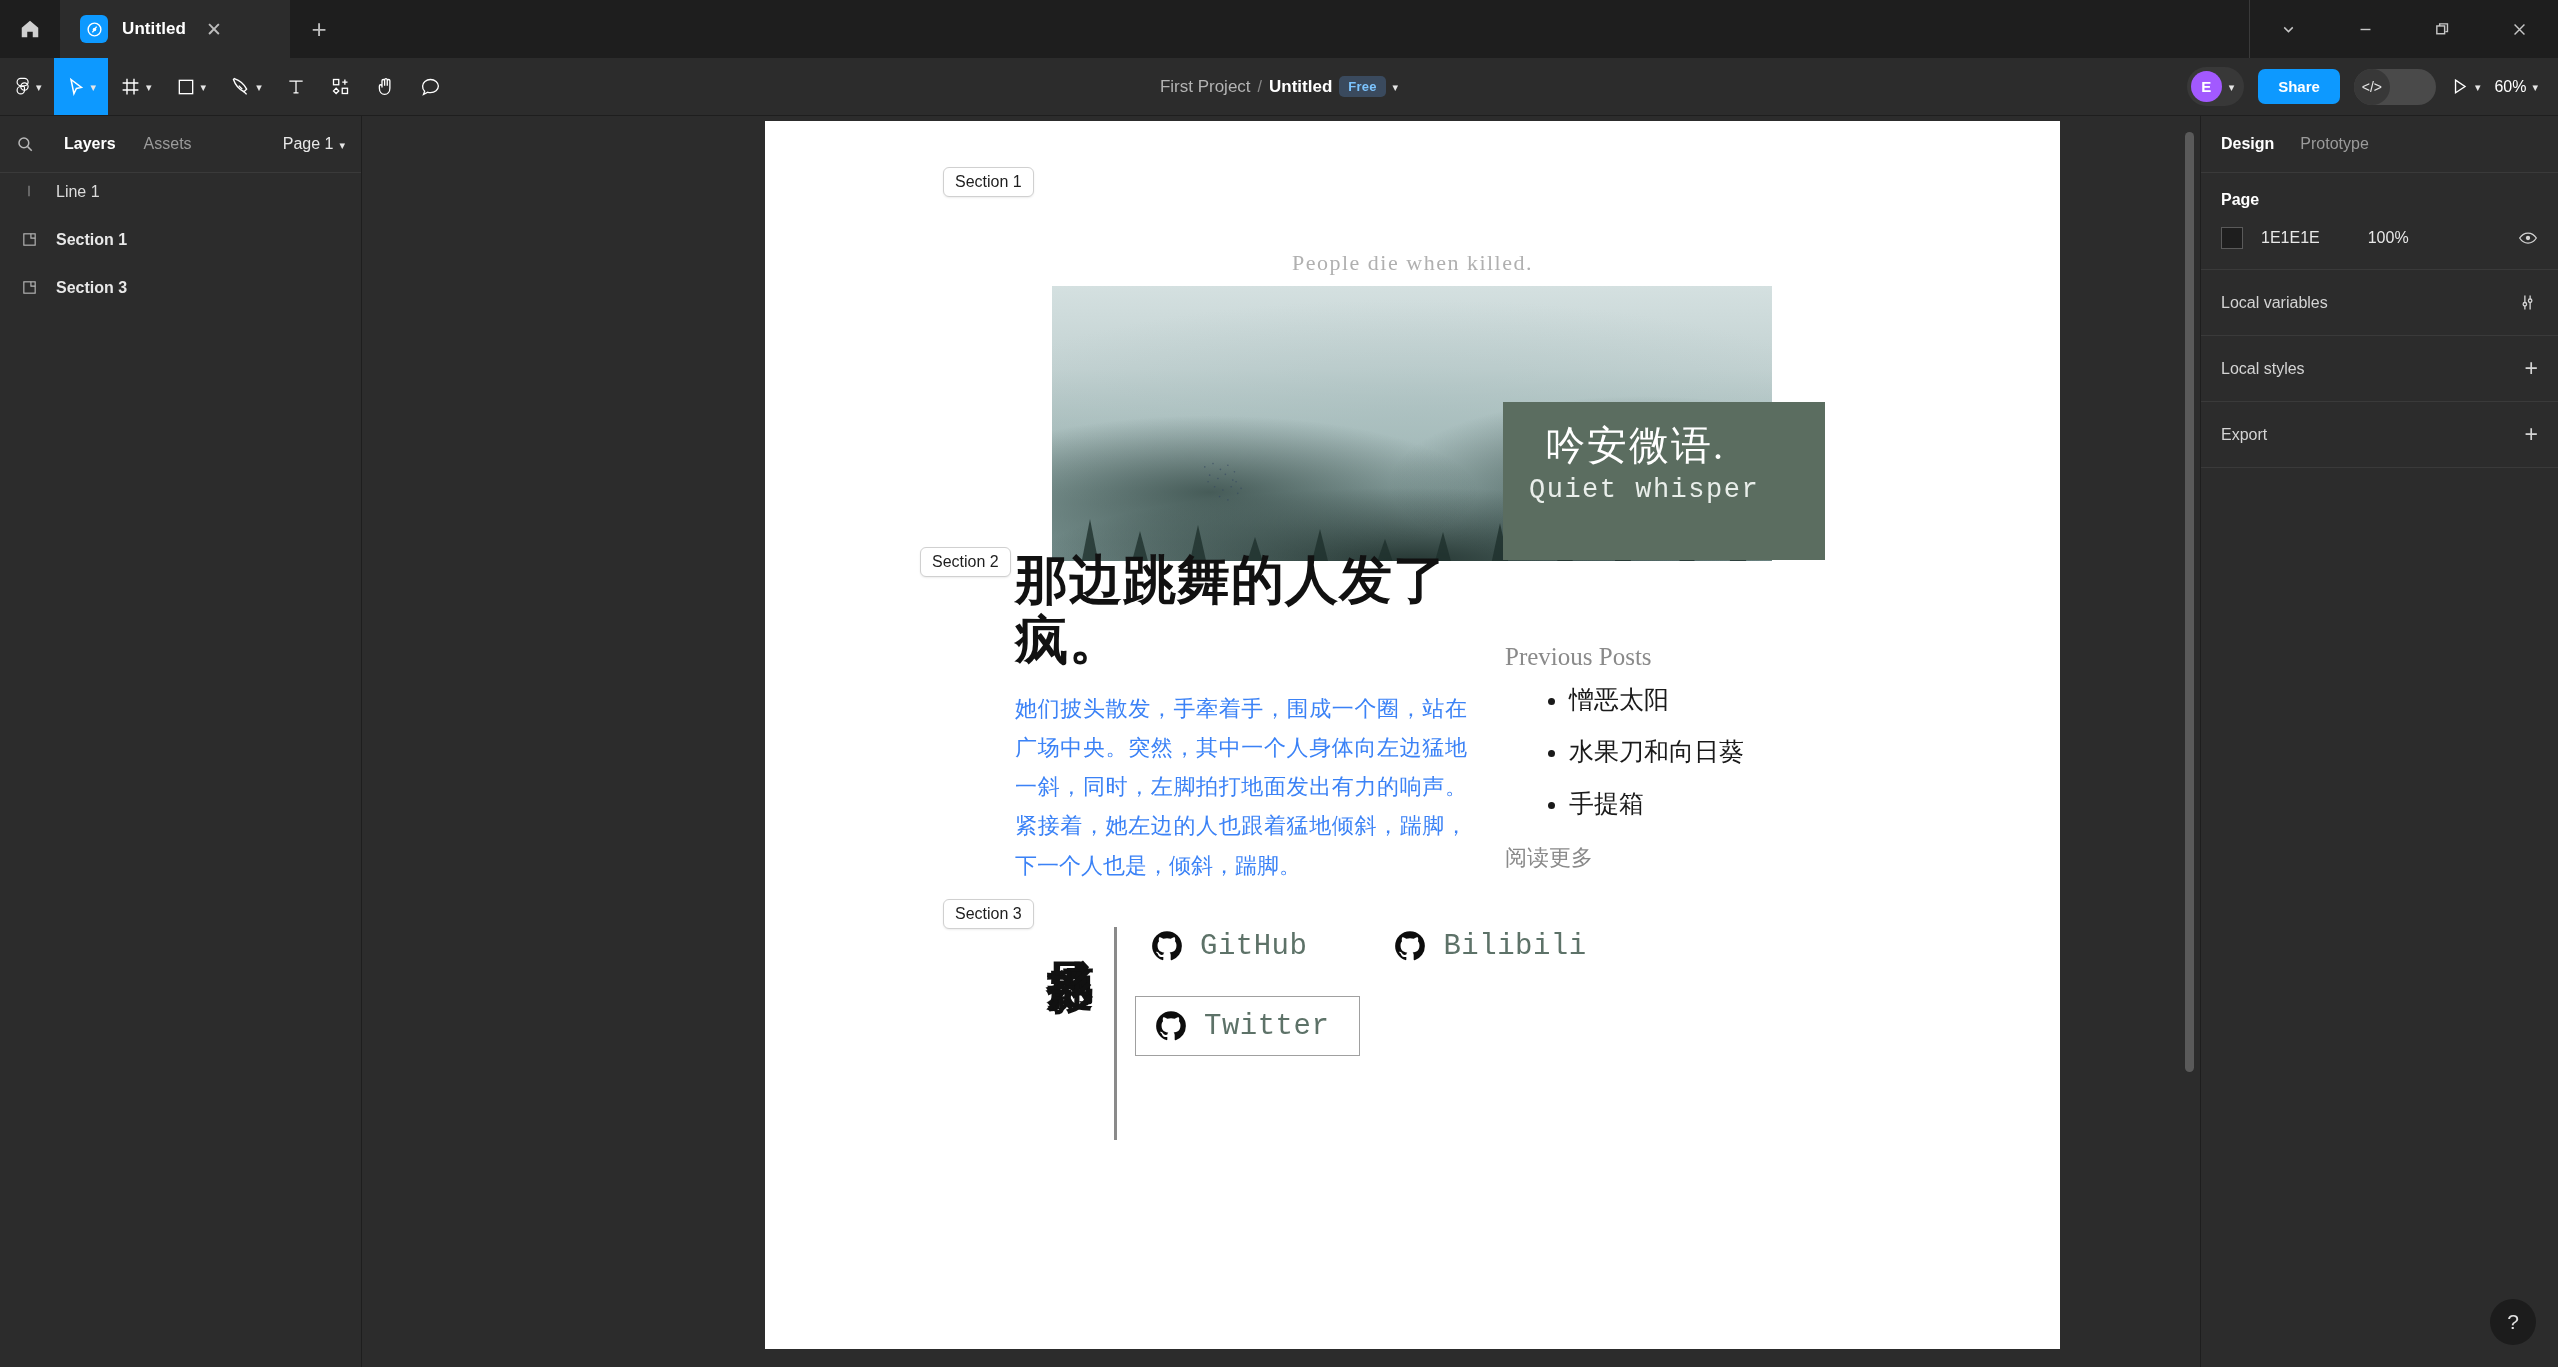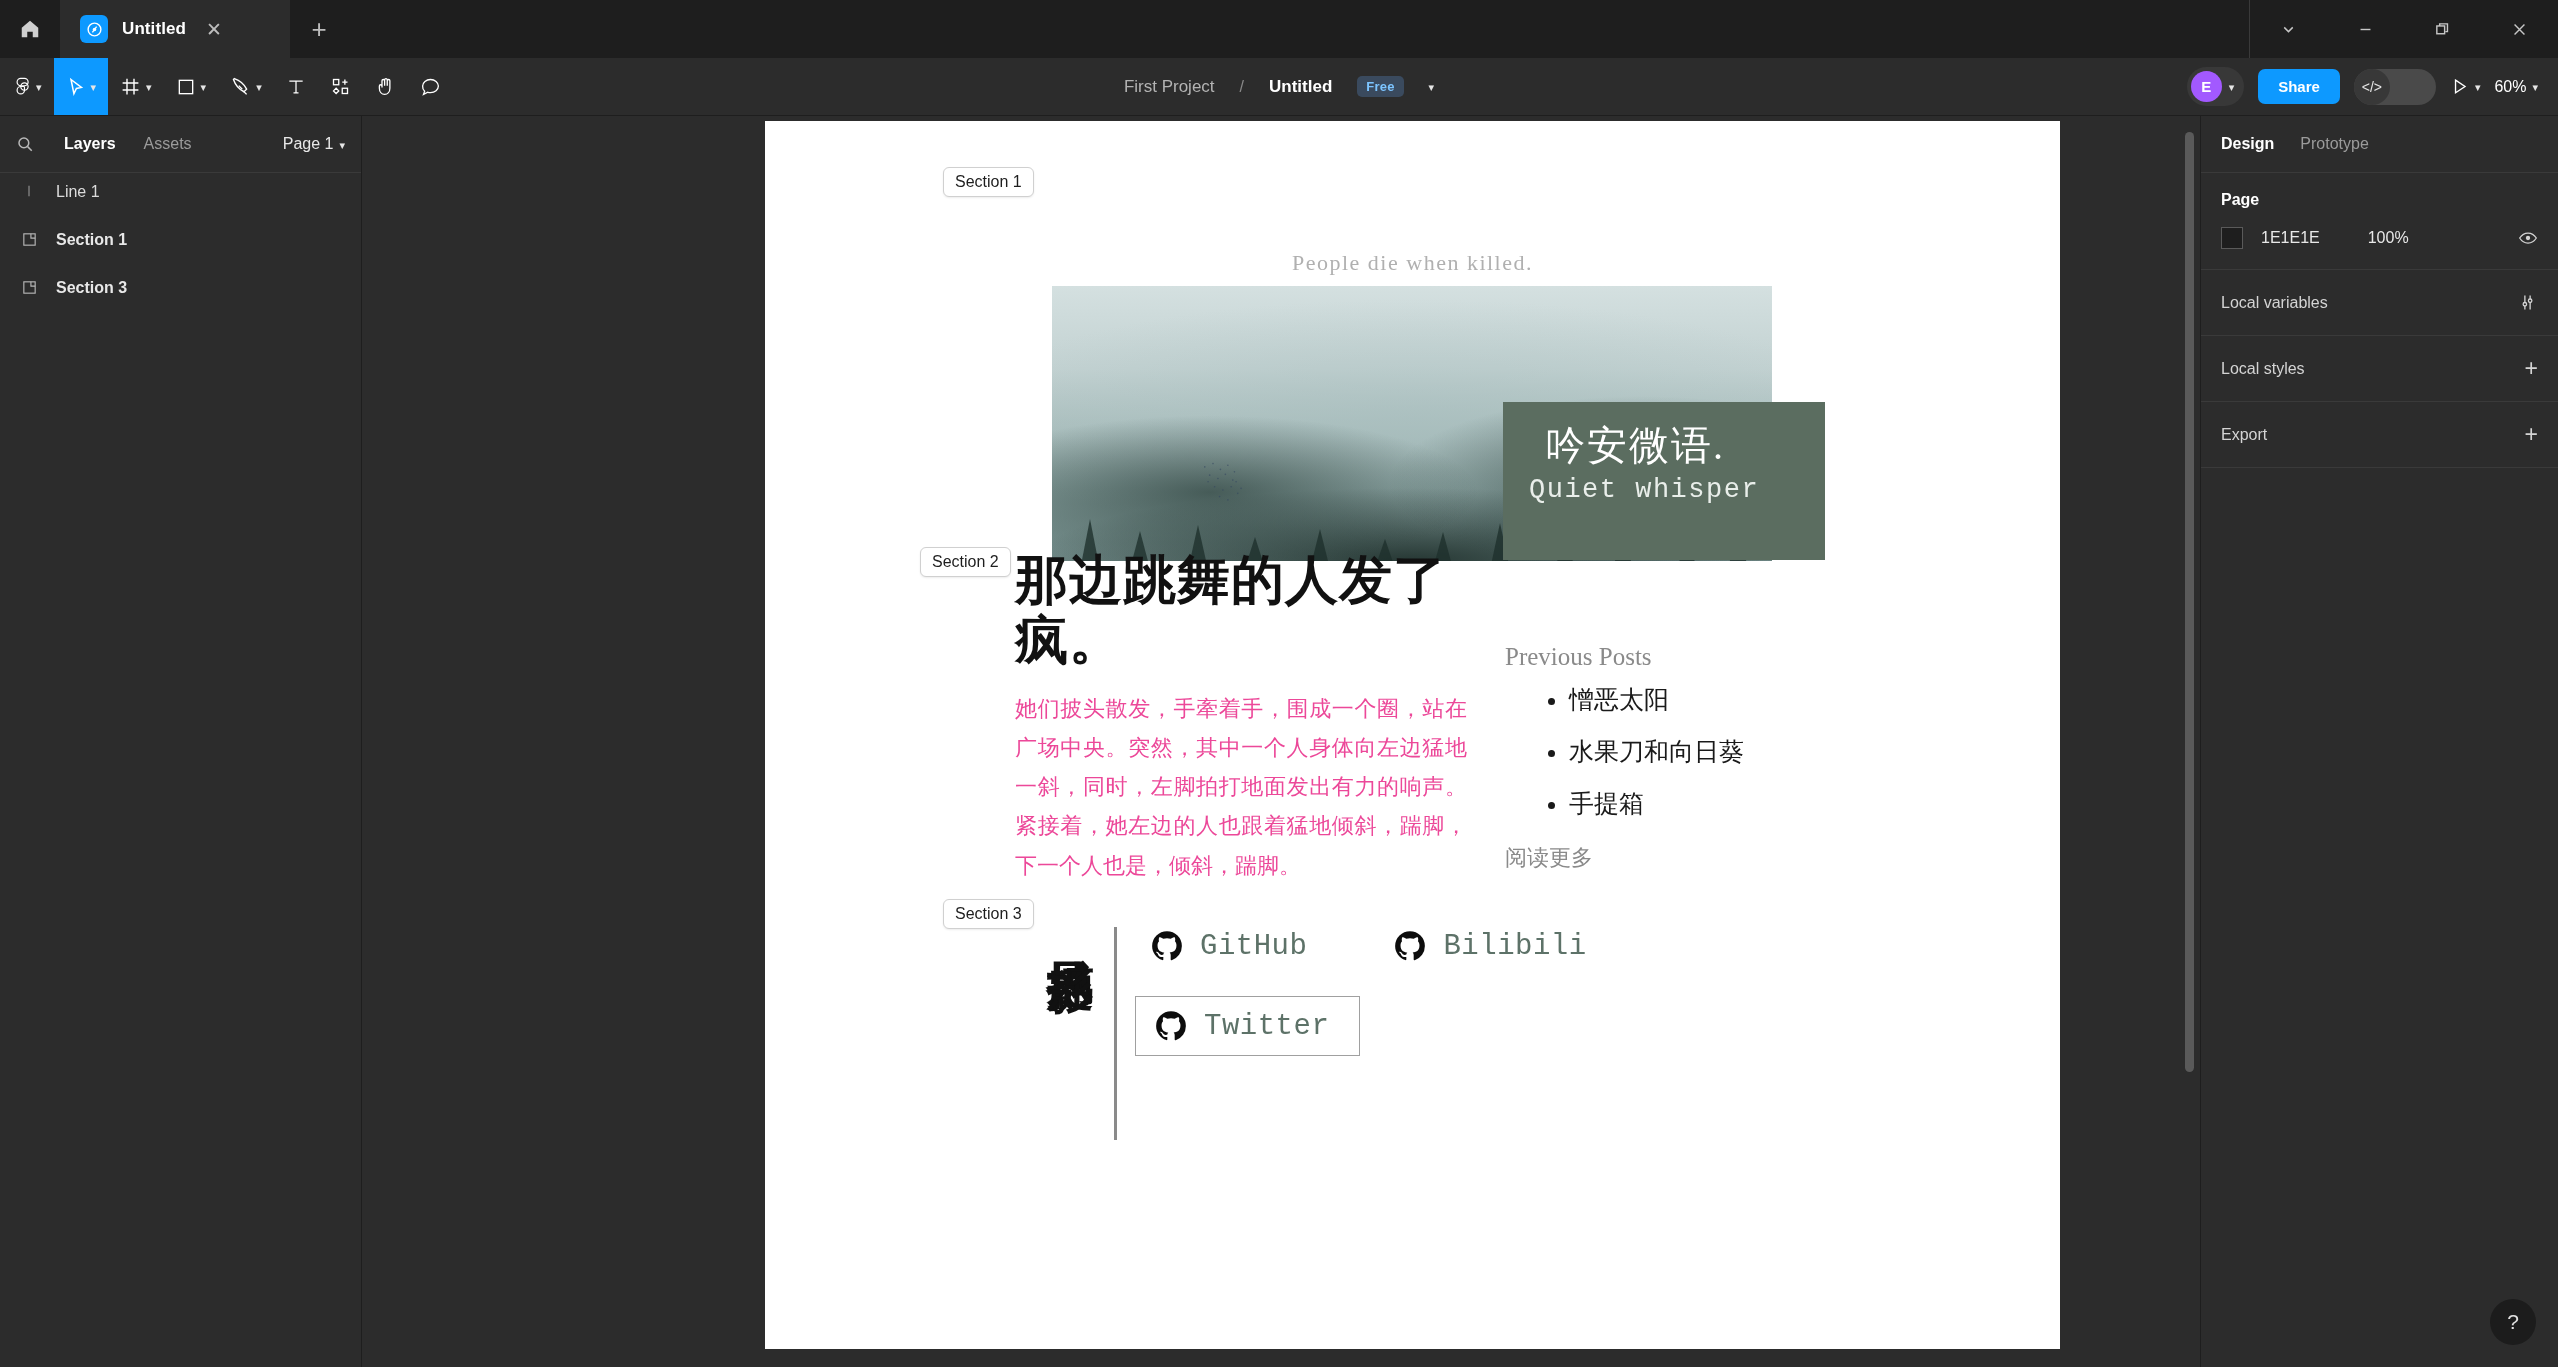--- a/index.html
+++ b/index.html
@@ -51,21 +51,21 @@
   }
   .tool {
     display: flex; align-items: center; justify-content: center;
     gap: 5px; padding: 0 12px; cursor: pointer; color: #ffffff;
   }
   .tool.active { background: #0d99ff; }
   .caret { font-size: 11px; color: #e6e6e6; line-height: 1; transform: translateY(1px); }
   .toolbar-center {
     position: absolute; left: 0; right: 0; top: 0; bottom: 0;
     display: flex; align-items: center; justify-content: center;
-    gap: 25px; pointer-events: none;
+    gap: 7px; pointer-events: none;
   }
   .toolbar-center > * { pointer-events: auto; }
   .bc-project { color: #b3b3b3; font-size: 17px; cursor: pointer; }
   .bc-sep { color: #8a8a8a; font-size: 16px; }
   .bc-file { color: #ffffff; font-size: 17px; font-weight: 600; cursor: pointer; }
   .free-badge {
     background: #3a4a5e; color: #7cc4ff; font-size: 13px; font-weight: 700;
     border-radius: 5px; padding: 3px 9px; letter-spacing: .2px; cursor: pointer;
   }
   .toolbar-right {
@@ -176,21 +176,21 @@
     font-family: "Liberation Mono", monospace; margin-top: 6px;
   }
   .heading-cn {
     position: absolute; left: 250px; top: 433px; width: 462px;
     font-family: Liberation Mono, monospace; font-weight: 700;
     font-size: 53px; line-height: 1.14; color: #111111; letter-spacing: 1px;
   }
   .body-cn {
     position: absolute; left: 250px; top: 568px; width: 452px;
     font-family: Liberation Sans, sans-serif; font-size: 22px;
-    line-height: 1.78; color: #ec4899; text-align: justify;
+    line-height: 1.78; color: #3b82f6; text-align: justify;
   }
   .prev-title {
     position: absolute; left: 740px; top: 522px;
     font-family: "Liberation Serif", serif; font-size: 25px; color: #8a8a8a;
   }
   .prev-list {
     position: absolute; left: 778px; top: 562px;
     font-family: "Liberation Serif", serif; font-size: 25px; color: #1a1a1a;
     list-style: disc; padding-left: 26px;
   }

